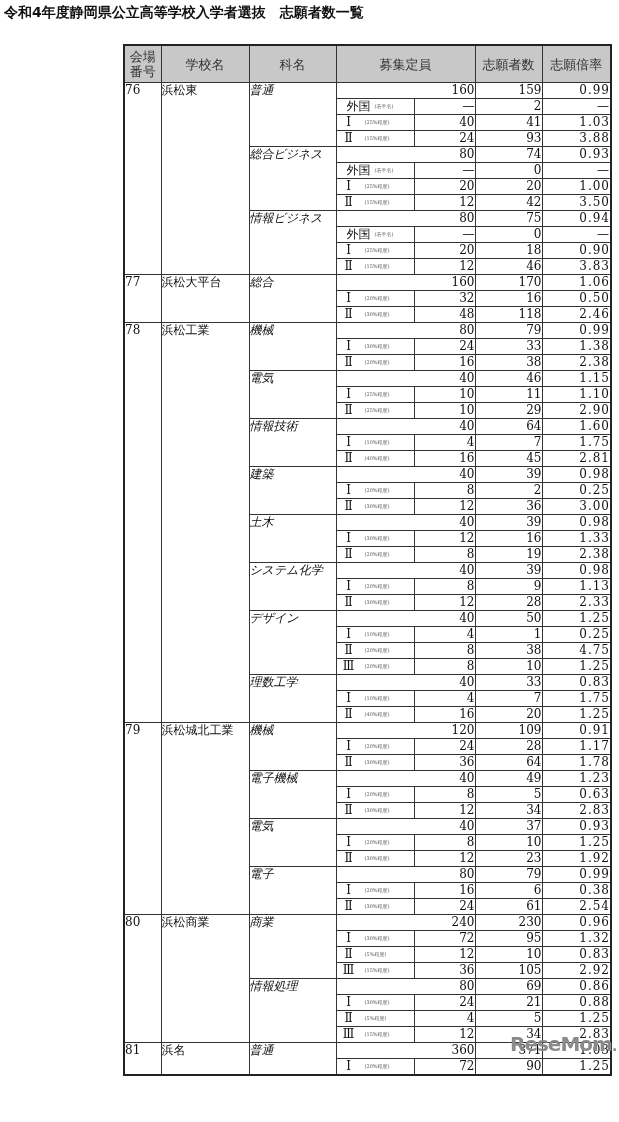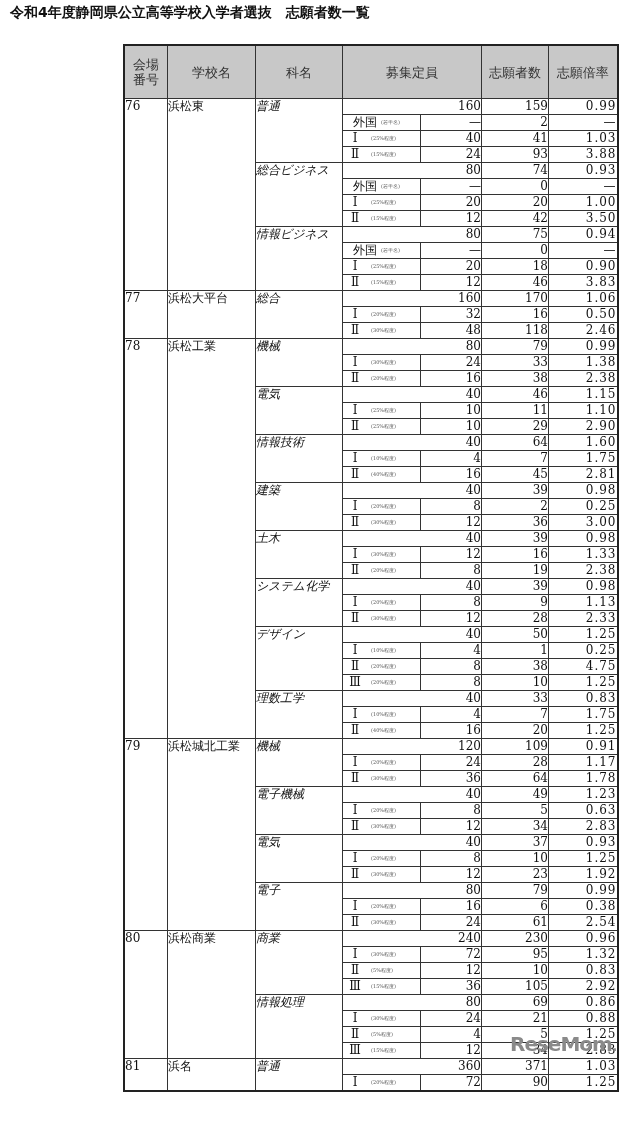--- a/index.html
+++ b/index.html
@@ -1,22 +1,22 @@
 <!DOCTYPE html>
 <html><head>
 <meta charset="utf-8">
 <style>
   html, body { margin: 0; padding: 0; background: #ffffff; }
   body { width: 619px; height: 1122px; position: relative; overflow: hidden; font-family: "DejaVu Serif", serif; color: #111; }
-  .title { position: absolute; left: 10px; top: 4px; font-family: "DejaVu Sans", sans-serif; font-size: 14px; font-weight: bold; color: #111; letter-spacing: 0px; white-space: nowrap; }
+  .title { position: absolute; left: 4px; top: 4px; font-family: "DejaVu Sans", sans-serif; font-size: 14px; font-weight: bold; color: #111; letter-spacing: 0px; white-space: nowrap; }
   table.grid { position: absolute; left: 123px; top: 44px; border-collapse: collapse; table-layout: fixed; border: 2px solid #222; }
   table.grid th, table.grid td { border: 1px solid #333; padding: 0; height: 15px; line-height: 15px; font-size: 12px; overflow: hidden; white-space: nowrap; }
   table.grid thead th { background: #c8c8c8; font-weight: normal; height: 36px; font-size: 13px; color: #333; text-align: center; }
   table.grid thead th.small { font-size: 13px; }
-  table.grid thead th.venue { line-height: 15px; font-size: 13px; padding: 8px; }
+  table.grid thead th.venue { line-height: 15px; font-size: 13px; padding: 0; }
   td.no { vertical-align: top; }
   td.school { text-align: left; vertical-align: top; padding-left: 3px; }
   td.dept { text-align: left; vertical-align: top; padding-left: 3px; font-style: italic; }
   td.cap-total { text-align: right; padding-right: 6px; }
   td.sub-label { text-align: left; padding-left: 4px; border-right: 1px solid #333; }
   td.sub-label .roman { display: inline-block; width: 24px; text-align: center; font-size: 12px; }
   td.sub-label .note { font-size: 5px; color: #555; vertical-align: middle; margin-left: 4px; }
   td.sub-label .gaikoku { display: inline-block; width: 34px; text-align: right; font-size: 12px; }
   td.num { text-align: right; padding-right: 6px; }
   td.rate { text-align: right; padding-right: 4px; letter-spacing: 1px; }

